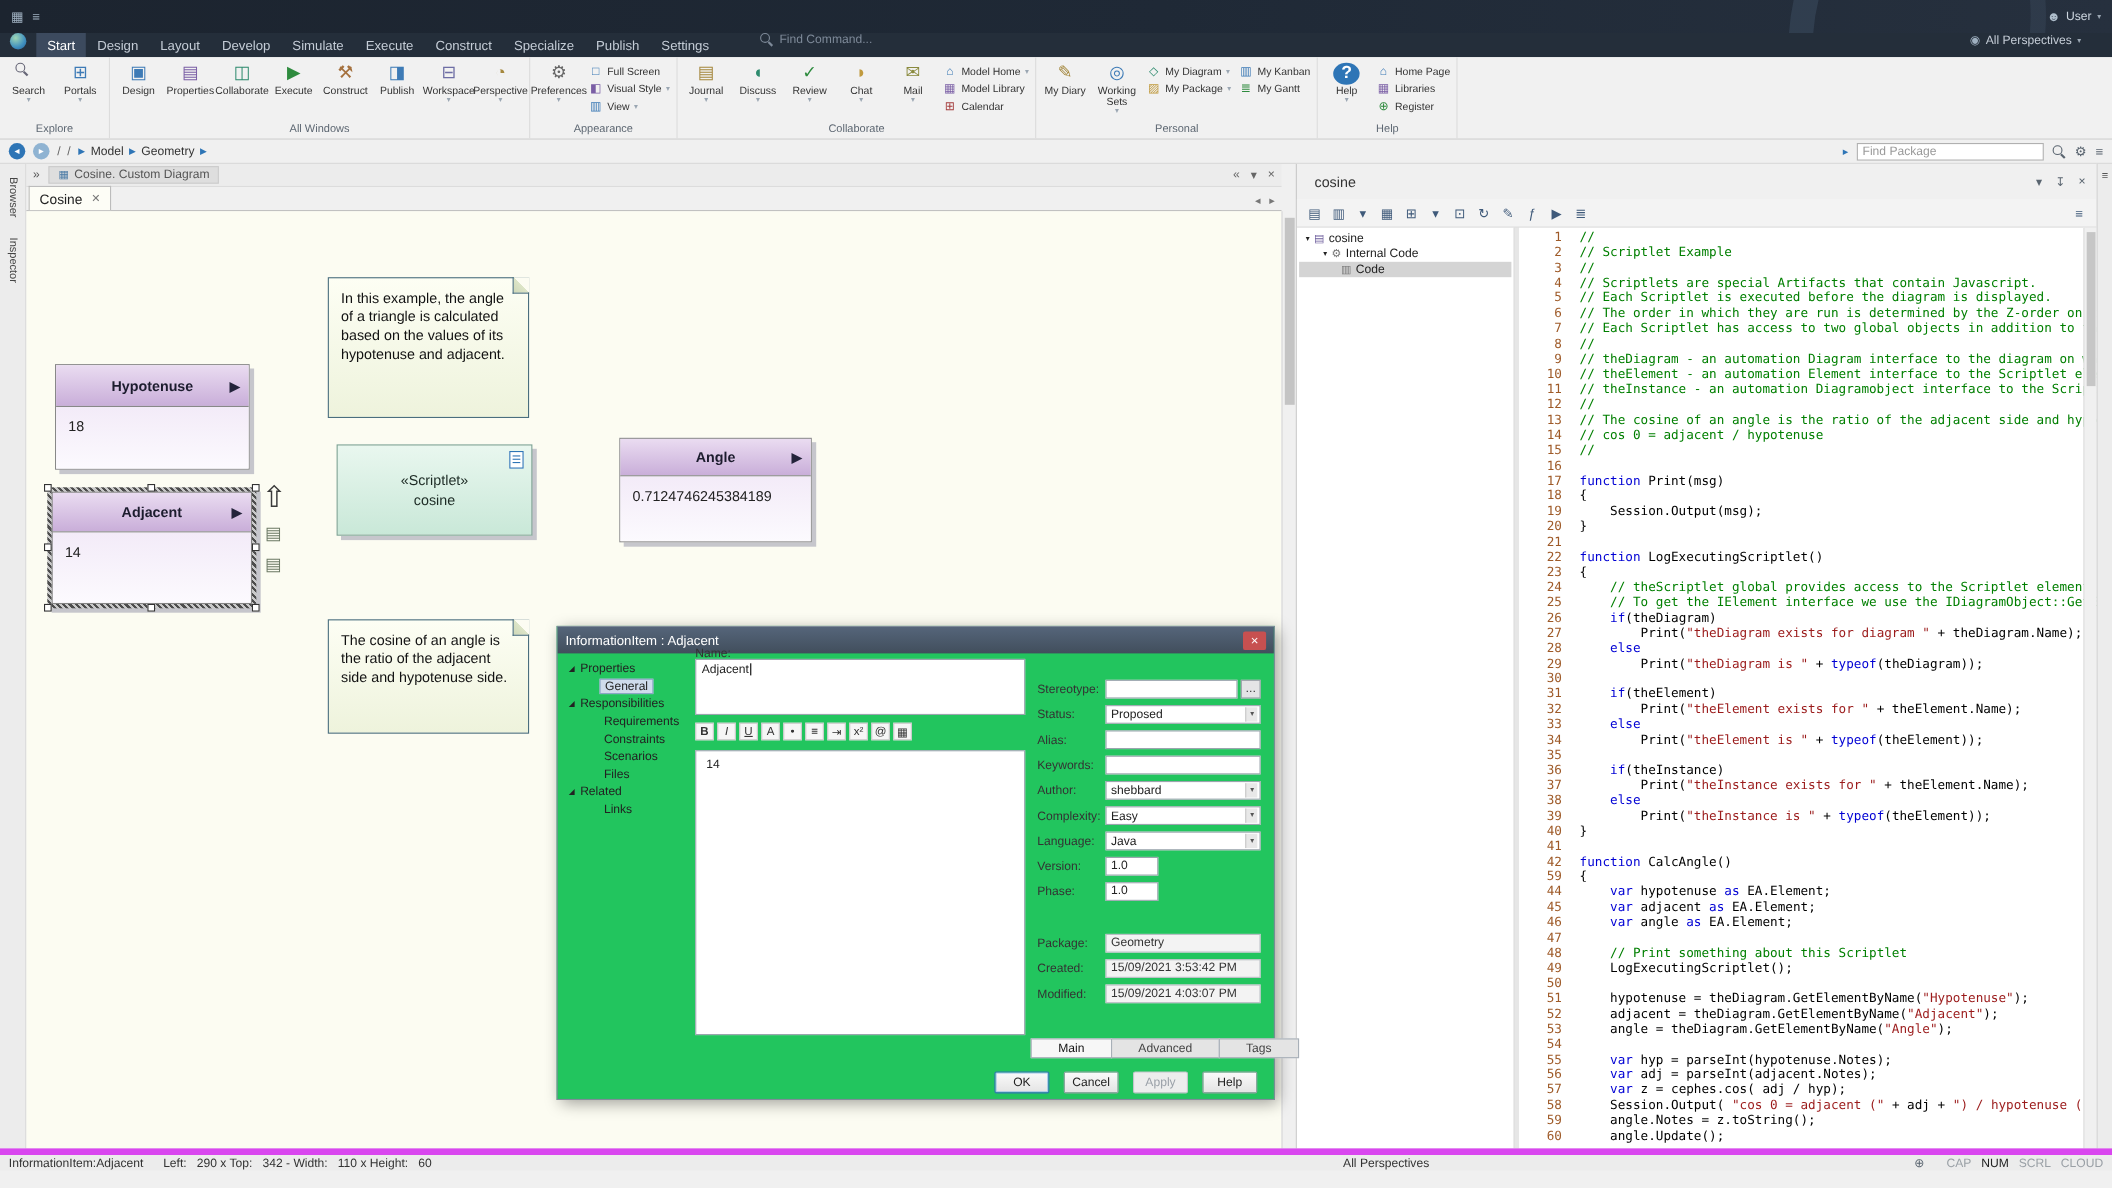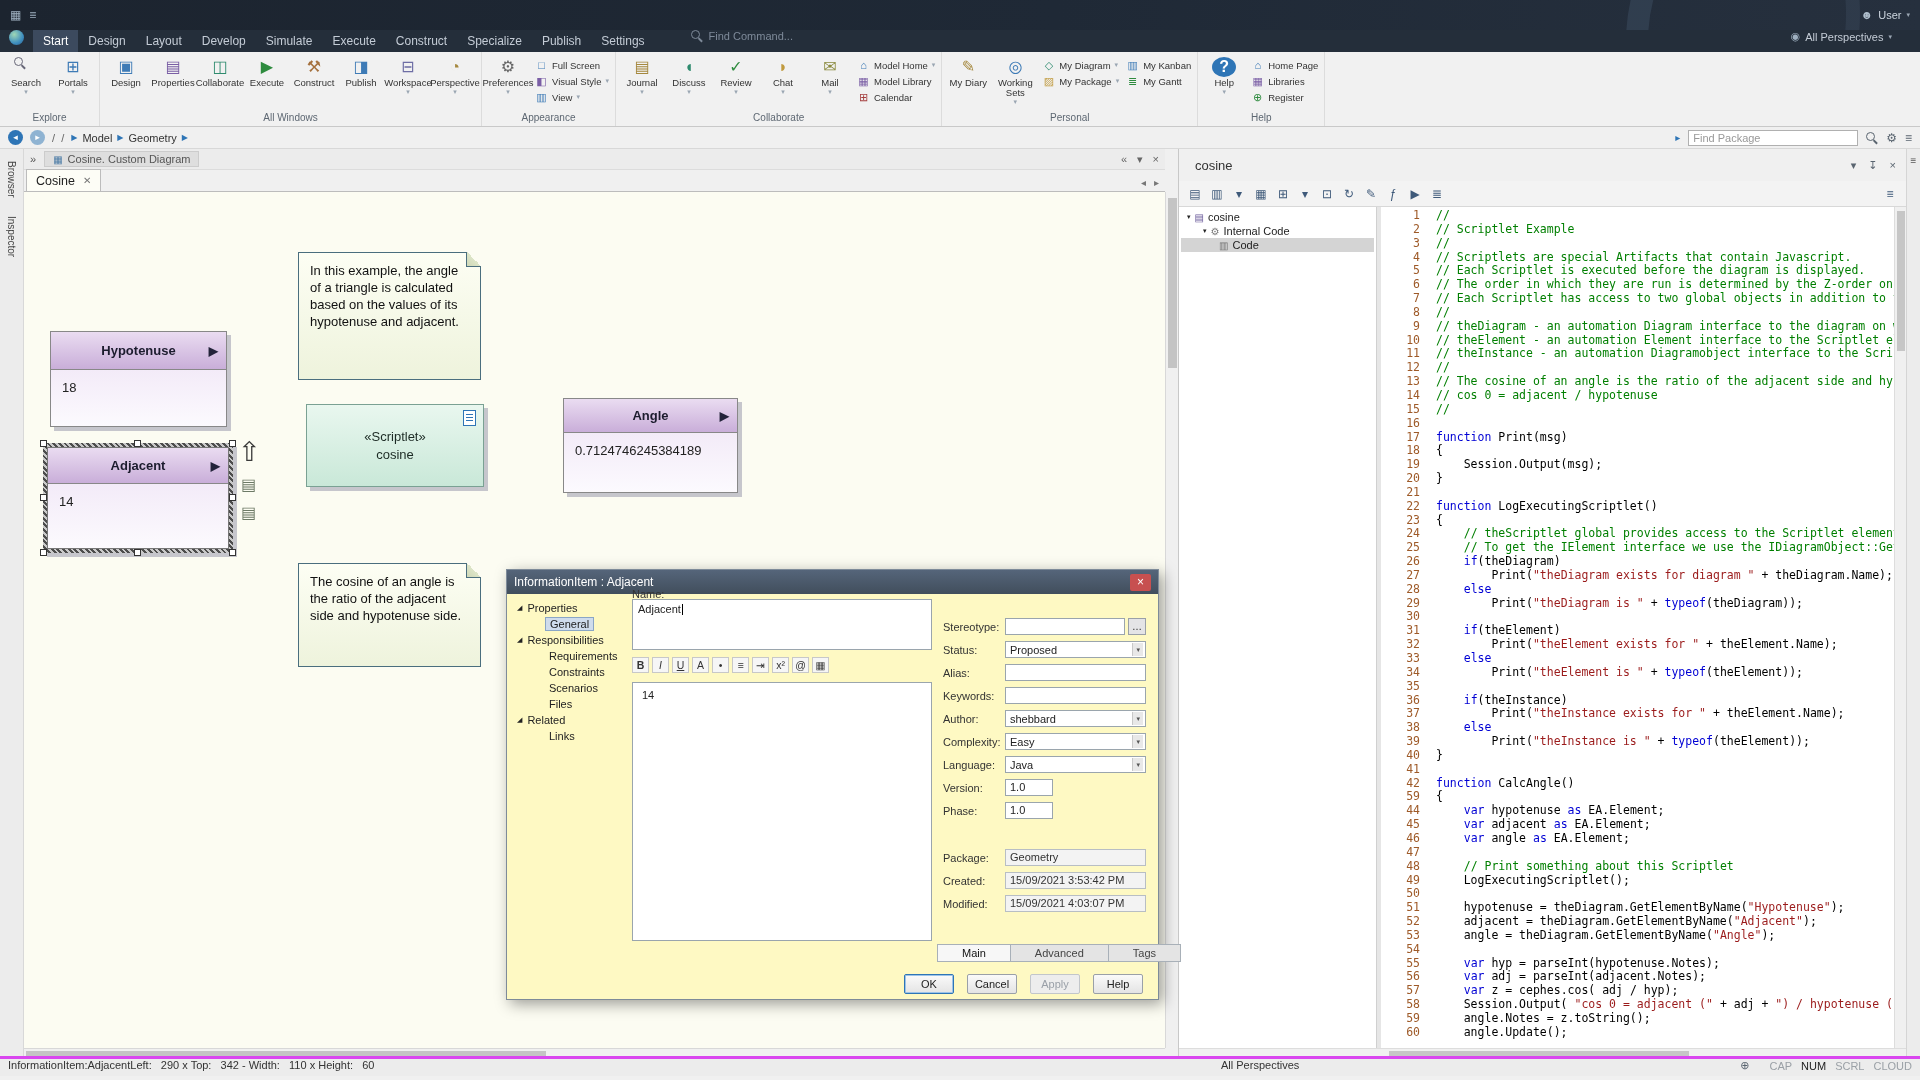--- a/index.html
+++ b/index.html
@@ -97,21 +97,21 @@
   .h-sw{left:-3px;bottom:-3px}.h-w{left:-3px;top:calc(50% - 4px)}
 
   .scriptlet{position:absolute;left:282px;top:212px;width:178px;height:83px;border:1px solid #7aa193;background:linear-gradient(#e9f7ef,#c9e8d8);box-shadow:4px 4px 0 #c6c6cc;display:flex;flex-direction:column;align-items:center;justify-content:center;gap:3px;font-size:13px;color:#1d2b25}
   .doc-icon{position:absolute;top:5px;right:7px;width:13px;height:16px;border:1px solid #2e75b6;background:#fff}
   .doc-icon::before{content:"";display:block;margin:3px 2px 0;height:1px;background:#2e75b6;box-shadow:0 3px 0 #2e75b6,0 6px 0 #2e75b6}
 
   .up-arrow{position:absolute;left:214px;top:244px;font-size:27px;color:#3a3a3a}
   .mini-ico{position:absolute;left:217px;font-size:16px;color:#6d7a66}
 
   
-  .dialog{position:absolute;left:506px;top:569px;width:653px;height:431px;background:#fef9c3;border:1px solid #7e8b99;box-shadow:4px 4px 14px rgba(0,0,0,.38);font-size:11px}
+  .dialog{position:absolute;left:506px;top:569px;width:653px;height:431px;background:#22c55e;border:1px solid #7e8b99;box-shadow:4px 4px 14px rgba(0,0,0,.38);font-size:11px}
   .dlg-title{height:24px;background:linear-gradient(#55657a,#414e5c);color:#fff;display:flex;align-items:center;padding:0 7px;font-size:12px}
   .dlg-close{margin-left:auto;width:21px;height:17px;background:#c75050;color:#fff;text-align:center;line-height:16px;font-size:12px;border-radius:2px}
   .dlg-tree{position:absolute;left:8px;top:30px;width:112px;font-size:11px;color:#222}
   .dt-parent{display:flex;align-items:center;gap:5px;padding:2px 0 2px 2px}
   .dt-arrow{font-size:7px;color:#222}
   .dt-child{padding:2px 0 2px 30px}
   .dt-child-label{padding:0 4px}
   .dt-child-label.sel{background:#cfdcec;border:1px solid #8aa6c6}
   .dlg-namelabel{position:absolute;left:125px;top:18px;font-size:11px;color:#333}
   .name-box{position:absolute;left:125px;top:29px;width:300px;height:51px;background:#fff;border:1px solid #9aa5ad;padding:3px 5px;font-size:11px}
@@ -159,23 +159,23 @@
   .tok-c{color:#007f00}
   .tok-k{color:#0000d4}
   .tok-s{color:#9b1b1b}
   .code-vscroll{position:absolute;right:0;top:0;bottom:0;width:12px;background:#f0f0f0;border-left:1px solid #ddd}
   .code-vscroll .thumb{position:absolute;left:2px;top:4px;width:8px;height:140px;background:#c6c6c6}
   .rp-hscroll{height:12px;background:#f0f0f0;border-top:1px solid #ddd;position:relative;flex:none}
   .rp-hscroll .thumb{position:absolute;top:2px;left:210px;height:8px;width:300px;background:#c6c6c6}
   .far-strip{position:absolute;right:0;top:149px;width:14px;height:911px;background:#ececec;border-left:1px solid #d5d5d5;display:flex;justify-content:center;padding-top:6px;font-size:10px;color:#555}
 
   
-  .statusbar{position:absolute;left:0;bottom:4px;width:100%;height:20px;background:#ececec;border-top:3px solid #d946ef;display:flex;align-items:flex-start;font-size:11px;color:#333;padding:0 8px}
+  .statusbar{position:absolute;left:0;bottom:16px;width:100%;height:20px;background:#ececec;border-top:6px solid #d946ef;display:flex;align-items:flex-end;font-size:11px;color:#333;padding:0 8px}
   .sb-sel{white-space:pre}
-  .sb-pos{white-space:pre;}
+  .sb-pos{white-space:pre;margin-left:18px}
   .sb-persp{position:absolute;left:1221px}
   .sb-right{position:absolute;right:8px;display:flex;align-items:center;gap:11px}
   .sb-zoom{color:#5a6570}
   .sb-ind{color:#9aa0a6;margin-left:9px}
   .sb-ind.on{color:#222}
 </style>
 </head>
 <body>
 
 <div class="screen">

